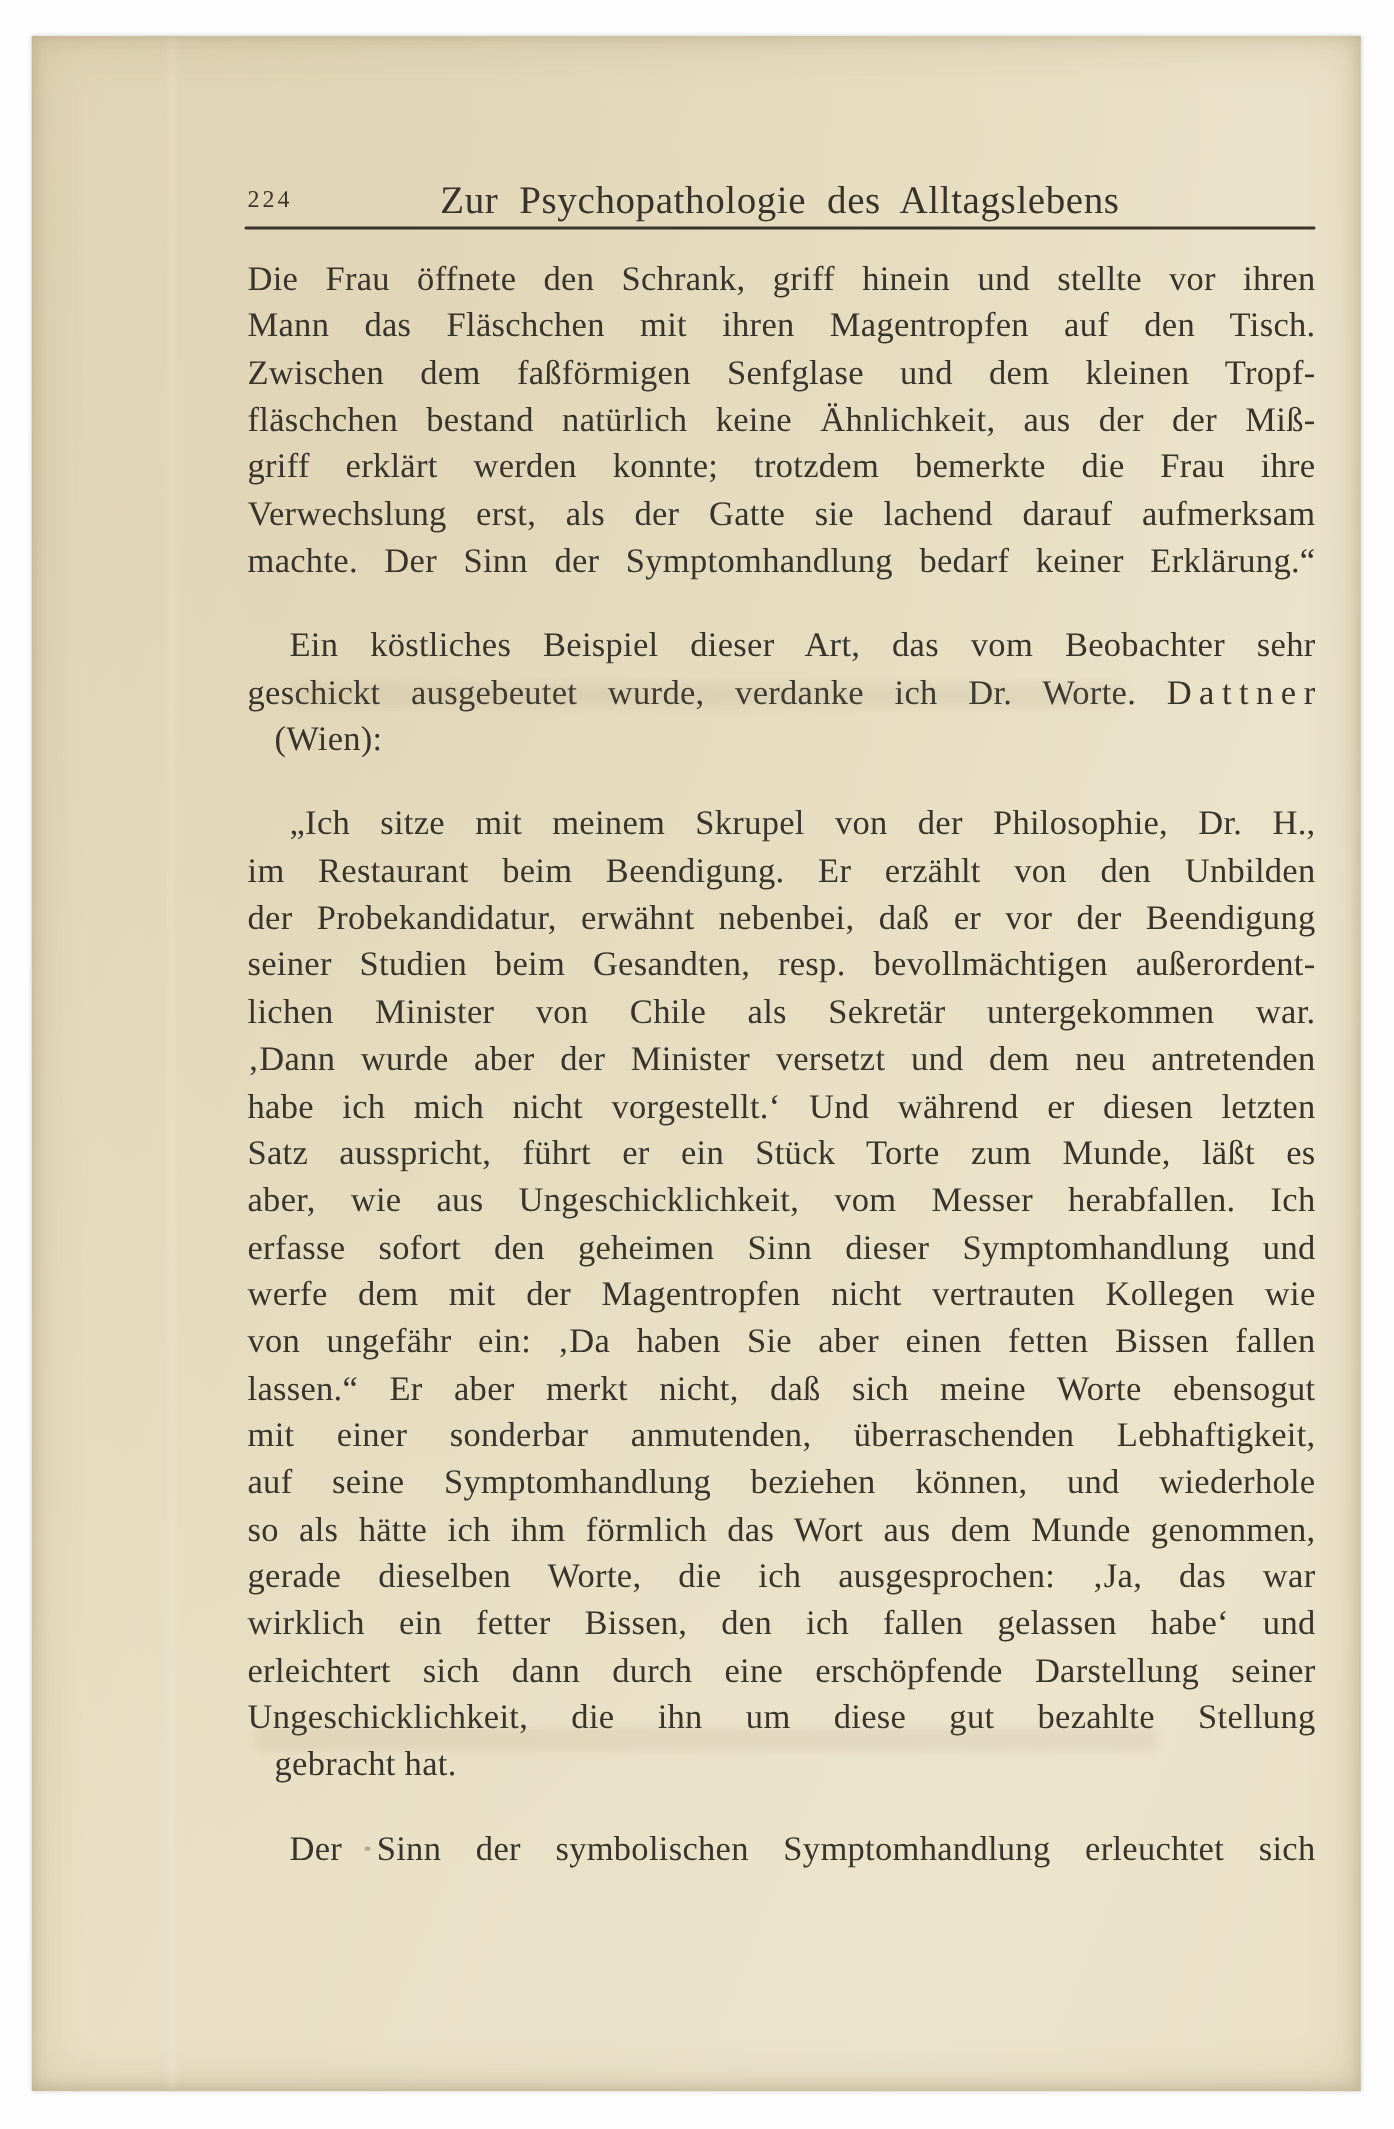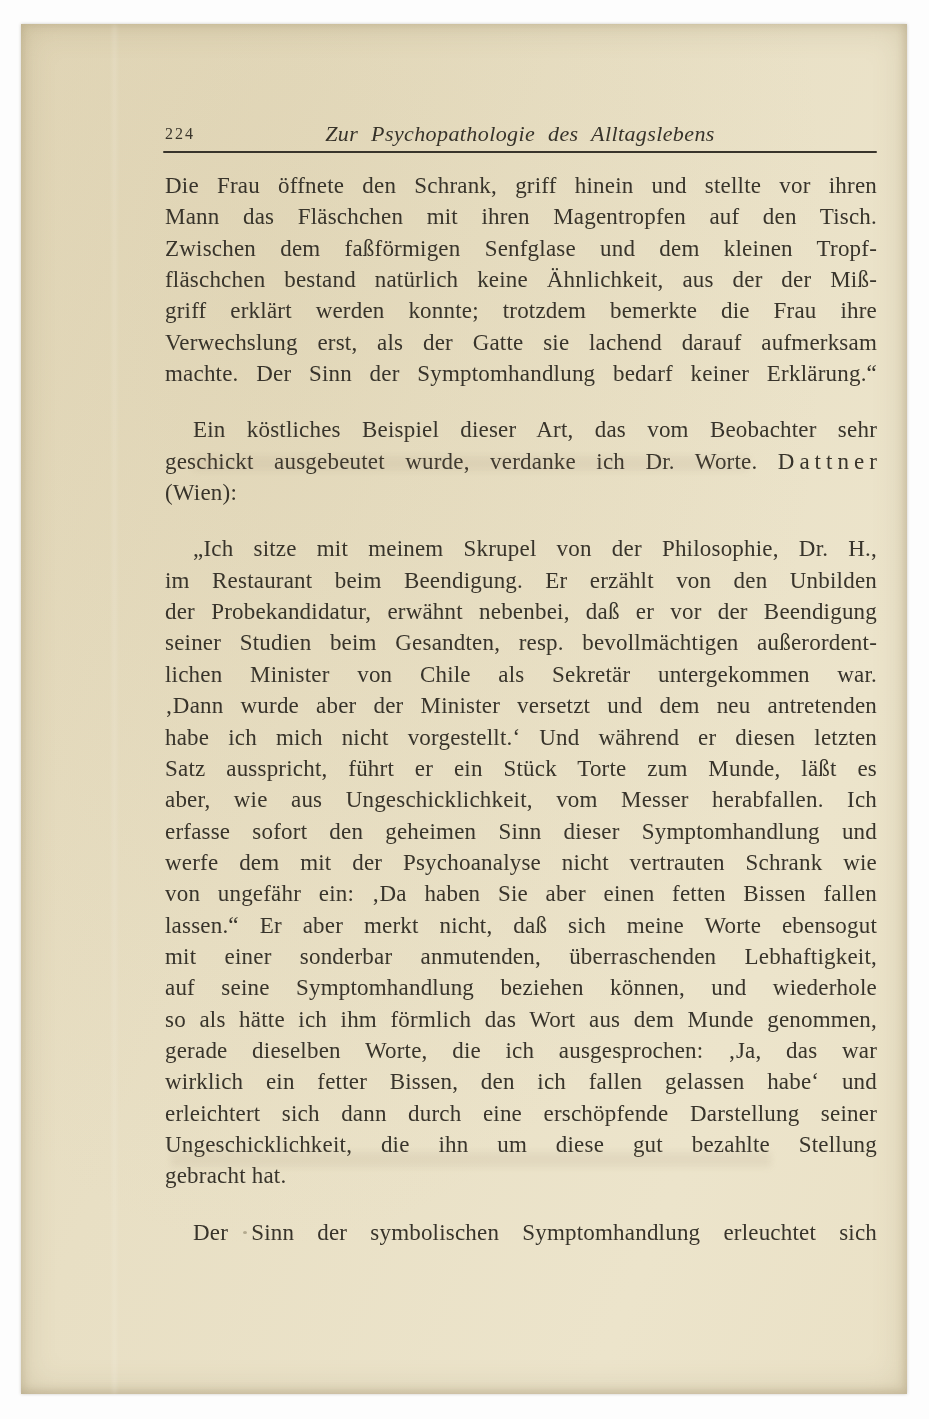--- a/index.html
+++ b/index.html
@@ -21,35 +21,35 @@
   }
   .crease{
     position:absolute;left:92px;top:0;width:3px;height:100%;
     background:rgba(255,255,255,.22);filter:blur(2px);
   }
   .page-header{position:absolute;left:142px;top:97px;width:714px;}
   .folio{
     position:absolute;left:2px;top:4px;font-size:16px;letter-spacing:2px;color:#3a362c;
   }
   .running-title{
-    text-align:center;font-style:italic;font-size:22px;line-height:26px;
+    text-align:center;font-size:26px;line-height:26px;
     word-spacing:7px;letter-spacing:.4px;color:#37332a;
   }
   .header-rule{margin-top:4px;height:2px;background:#38342b;border-radius:1px;}
   .body-text{
     position:absolute;left:144px;top:146px;width:712px;
     font-size:23px;color:#38342b;letter-spacing:.2px;
     text-rendering:optimizeLegibility;
   }
   .ln{
     height:31.35px;line-height:31.35px;
     text-align:justify;text-align-last:justify;-moz-text-align-last:justify;
     white-space:normal;
   }
-  .ln.end{text-align-last:left;-moz-text-align-last:left;}
+  .ln.end{text-align-last:left;margin-left:18px;-moz-text-align-last:left;}
   .ln.ind{padding-left:28px;margin-top:25px;}
   .ghost{
     position:absolute;background:rgba(146,132,94,0.10);filter:blur(3px);border-radius:4px;
   }
   .ghost.g1{left:172px;top:432px;width:556px;height:15px;}
   .ghost.g2{left:150px;top:1128px;width:600px;height:15px;}
   .speck{
     position:absolute;left:222px;top:1207px;width:4px;height:3px;
     background:rgba(115,105,75,.45);border-radius:50%;
   }
@@ -80,21 +80,21 @@
     <div class="ln ind">„Ich sitze mit meinem Skrupel von der Philosophie, Dr. H.,</div>
     <div class="ln">im Restaurant beim Beendigung. Er erzählt von den Unbilden</div>
     <div class="ln">der Probekandidatur, erwähnt nebenbei, daß er vor der Beendigung</div>
     <div class="ln">seiner Studien beim Gesandten, resp. bevollmächtigen außerordent-</div>
     <div class="ln">lichen Minister von Chile als Sekretär untergekommen war.</div>
     <div class="ln">‚Dann wurde aber der Minister versetzt und dem neu antretenden</div>
     <div class="ln">habe ich mich nicht vorgestellt.‘ Und während er diesen letzten</div>
     <div class="ln">Satz ausspricht, führt er ein Stück Torte zum Munde, läßt es</div>
     <div class="ln">aber, wie aus Ungeschicklichkeit, vom Messer herabfallen. Ich</div>
     <div class="ln">erfasse sofort den geheimen Sinn dieser Symptomhandlung und</div>
-    <div class="ln">werfe dem mit der Psychoanalyse nicht vertrauten Schrank wie</div>
+    <div class="ln">werfe dem mit der Magentropfen nicht vertrauten Kollegen wie</div>
     <div class="ln">von ungefähr ein: ‚Da haben Sie aber einen fetten Bissen fallen</div>
     <div class="ln">lassen.“ Er aber merkt nicht, daß sich meine Worte ebensogut</div>
     <div class="ln">mit einer sonderbar anmutenden, überraschenden Lebhaftigkeit,</div>
     <div class="ln">auf seine Symptomhandlung beziehen können, und wiederhole</div>
     <div class="ln">so als hätte ich ihm förmlich das Wort aus dem Munde genommen,</div>
     <div class="ln">gerade dieselben Worte, die ich ausgesprochen: ‚Ja, das war</div>
     <div class="ln">wirklich ein fetter Bissen, den ich fallen gelassen habe‘ und</div>
     <div class="ln">erleichtert sich dann durch eine erschöpfende Darstellung seiner</div>
     <div class="ln">Ungeschicklichkeit, die ihn um diese gut bezahlte Stellung</div>
     <div class="ln end">gebracht hat.</div>

